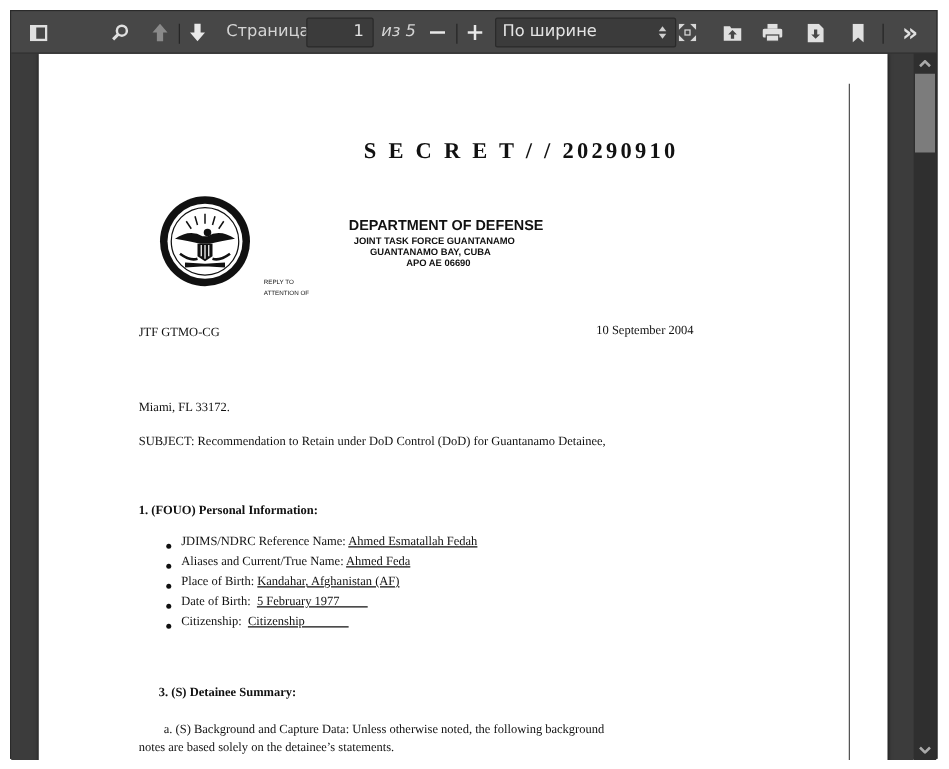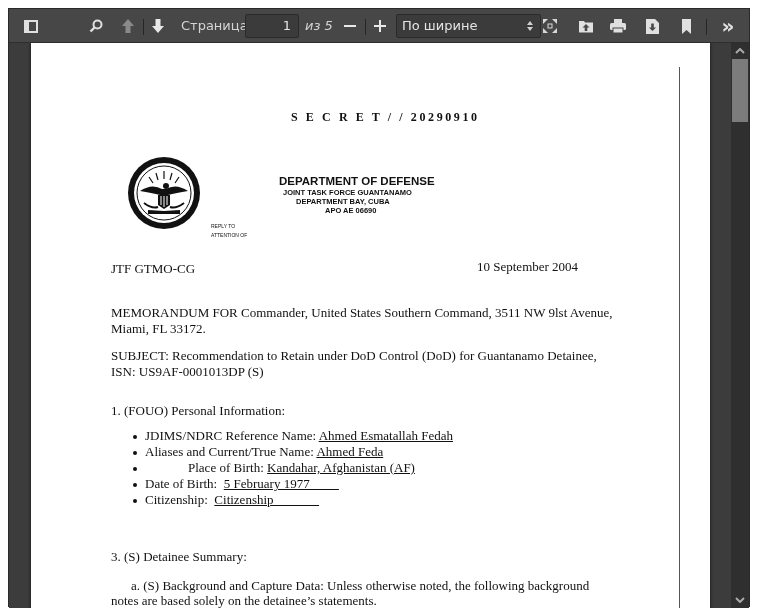--- a/index.html
+++ b/index.html
@@ -57,25 +57,25 @@
     .scroll-up, .scroll-down {
       position: absolute; left: 0; width: 18px; height: 16px; display: flex;
       align-items: center; justify-content: center;
     }
     .scroll-up { top: 0; }
     .scroll-down { bottom: 0; }
     .scroll-thumb {
       position: absolute; left: 1px; top: 16px; width: 16px; height: 63px; background: #7c7c7c;
     }
 
-    .t { position: absolute; white-space: nowrap; font-size: 13px; }
-    .secret { font-weight: bold; letter-spacing: 2.6px; font-size: 12px; }
+    .t { position: absolute; white-space: nowrap; font-size: 10px; }
+    .secret { font-weight: bold; letter-spacing: 2.6px; font-size: 18px; }
     .hdr-sans { font-family: "Liberation Sans", sans-serif; font-weight: bold; text-align: center; }
     .u { text-decoration: underline; }
-    .b { font-weight: normal; }
+    .b { font-weight: bold; }
     .bul { position: absolute; width: 4px; height: 4px; border-radius: 50%; background: #111; }
     .small { font-family: "Liberation Sans", sans-serif; font-size: 5px; }
   </style>
 </head>
 <body>
 
 <div class="frame">
   <div class="toolbar">
     <div class="tb" style="left:8px;width:28px;">
       <svg width="14" height="13" viewBox="0 0 14 13">
@@ -183,51 +183,49 @@
         <path d="M32 40 h12 v10 l-6 4 l-6 -4 z" fill="#111"></path>
         <line x1="35" y1="41" x2="35" y2="50" stroke="#fff" stroke-width="1"></line>
           <line x1="38" y1="41" x2="38" y2="52" stroke="#fff" stroke-width="1"></line>
           <line x1="41" y1="41" x2="41" y2="50" stroke="#fff" stroke-width="1"></line>
         <path d="M18 48 q8 6 14 4 M58 48 q-8 6 -14 4" stroke="#111" stroke-width="2" fill="none"></path>
         <path d="M22 56 L54 58 M22 58 L54 56" stroke="#111" stroke-width="2"></path>
       </svg>
 
       <div class="t hdr-sans" style="left:248px;top:132px;font-size:11.5px;text-align:center;">DEPARTMENT OF DEFENSE</div>
       <div class="t hdr-sans" style="left:252px;top:145px;font-size:7.5px;">JOINT TASK FORCE GUANTANAMO</div>
-      <div class="t hdr-sans" style="left:265px;top:154px;font-size:7.5px;">DEPARTMENT BAY, CUBA</div>
+      <div class="t hdr-sans" style="left:265px;top:154px;font-size:7.5px;">GUANTANAMO BAY, CUBA</div>
       <div class="t hdr-sans" style="left:294px;top:163px;font-size:7.5px;">APO AE 06690</div>
       <div class="t small" style="left:180px;top:180px;">REPLY TO</div>
       <div class="t small" style="left:180px;top:189px;">ATTENTION OF</div>
 
       <div class="t" style="left:80px;top:218px;">JTF GTMO-CG</div>
       <div class="t" style="left:446px;top:216px;">10 September 2004</div>
 
-      <div class="t" style="left:80px;top:262px;">MEMORANDUM FOR Commander, United States Southern Command, 3511 NW 9lst Avenue,</div>
       <div class="t" style="left:80px;top:278px;">Miami, FL 33172.</div>
 
       <div class="t" style="left:80px;top:305px;">SUBJECT:   Recommendation to Retain under DoD Control (DoD) for Guantanamo Detainee,</div>
-      <div class="t" style="left:80px;top:321px;">ISN: US9AF-0001013DP (S)</div>
 
       <div class="t b" style="left:80px;top:360px;">1.  (FOUO) Personal Information:</div>
 
       <div>
         <div class="bul" style="left:102px;top:392px;"></div>
         <div class="t" style="left:114px;top:385px;"><span>JDIMS/NDRC Reference Name:  </span><span class="u">Ahmed Esmatallah Fedah</span></div>
         <div class="bul" style="left:102px;top:408px;"></div>
         <div class="t" style="left:114px;top:401px;"><span>Aliases and Current/True Name:  </span><span class="u">Ahmed Feda</span></div>
         <div class="bul" style="left:102px;top:424px;"></div>
-        <div class="t" style="left:114px;top:417px;margin-left:43px;"><span>Place of Birth:  </span><span class="u">Kandahar, Afghanistan (AF)</span></div>
+        <div class="t" style="left:114px;top:417px;"><span>Place of Birth:  </span><span class="u">Kandahar, Afghanistan (AF)</span></div>
         <div class="bul" style="left:102px;top:440px;"></div>
         <div class="t" style="left:114px;top:433px;white-space:pre;"><span>Date of Birth:  </span><span class="u">5 February 1977         </span></div>
         <div class="bul" style="left:102px;top:456px;"></div>
         <div class="t" style="left:114px;top:449px;white-space:pre;"><span>Citizenship:  </span><span class="u">Citizenship              </span></div>
       </div>
 
 
-      <div class="t b" style="left:80px;top:506px;">3.  (S) Detainee Summary:</div>
+      <div class="t b" style="left:96px;top:506px;">3.  (S) Detainee Summary:</div>
 
       <div class="t" style="left:100px;top:535px;">a.   (S) Background and Capture Data:  Unless otherwise noted, the following background</div>
       <div class="t" style="left:80px;top:550px;">notes are based solely on the detainee’s statements.</div>
     </div>
   </div>
 
   <div class="scrollbar">
     <div class="scroll-up">
       <svg width="10" height="6" viewBox="0 0 10 6">
           <polyline points="1,5 5,1 9,5" fill="none" stroke="#aaa" stroke-width="2"></polyline>

